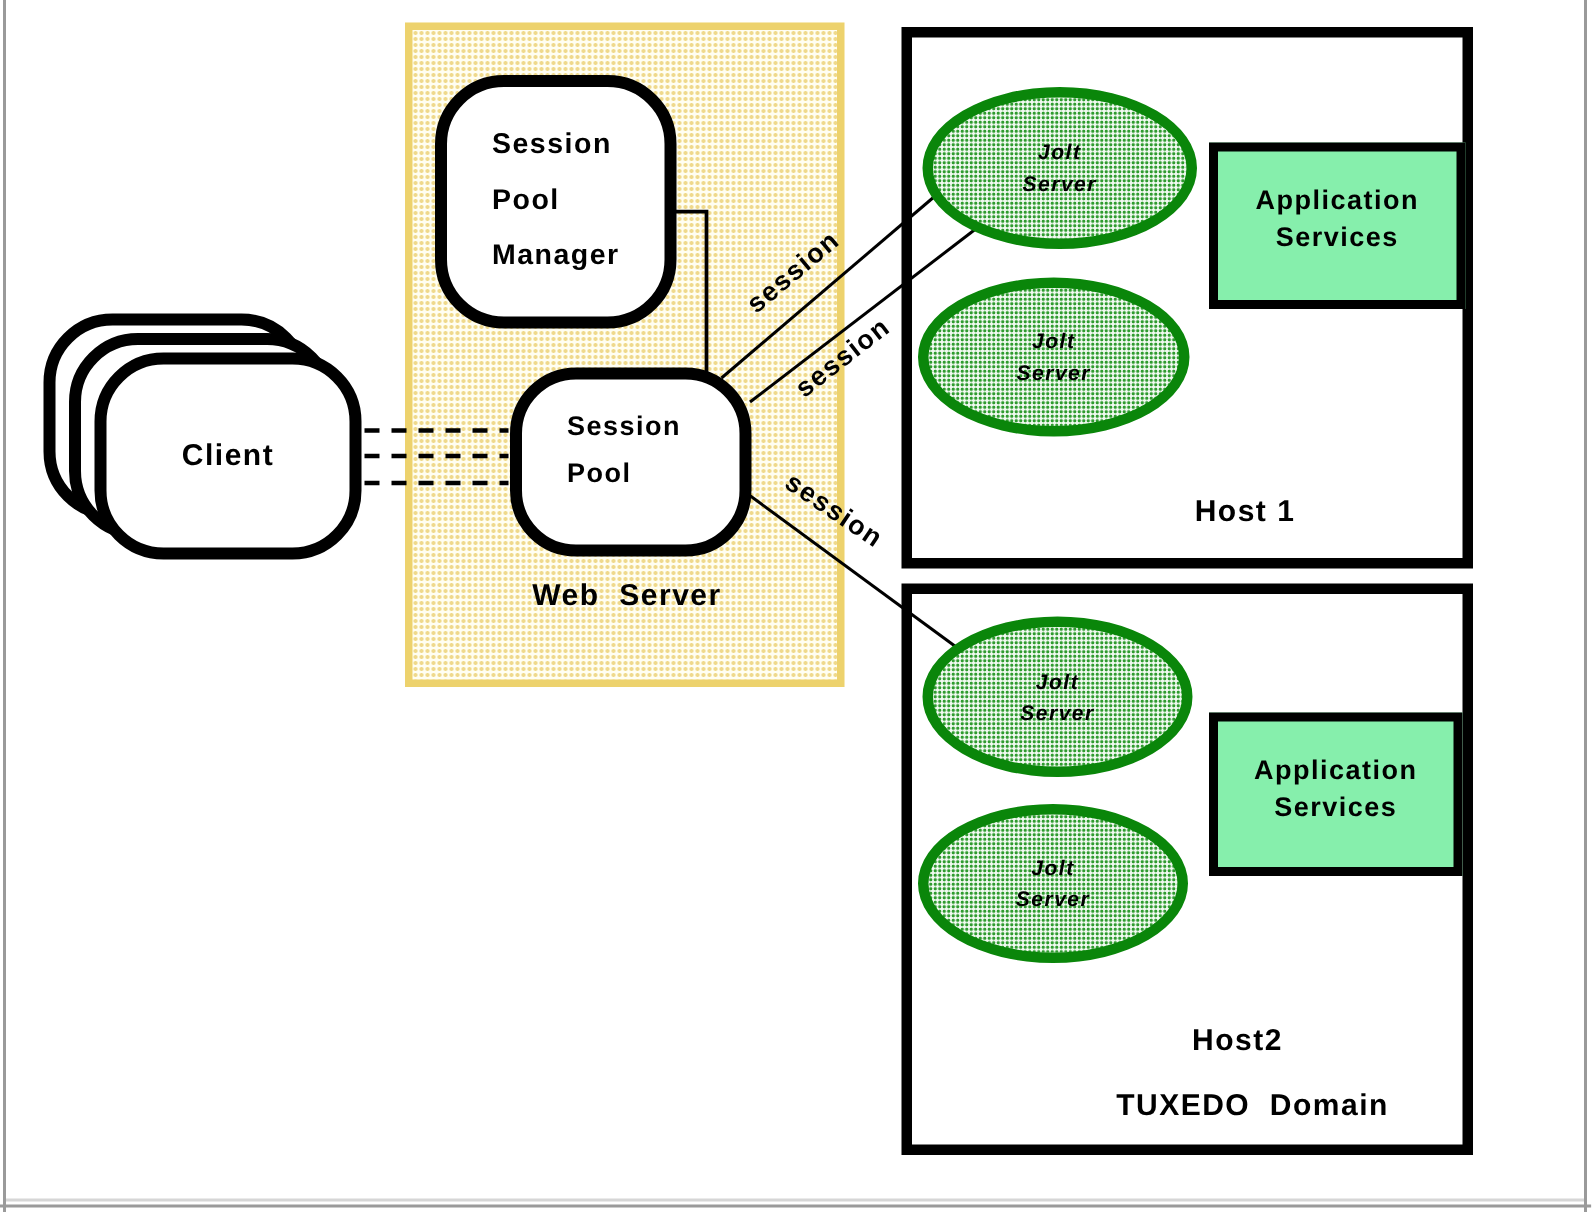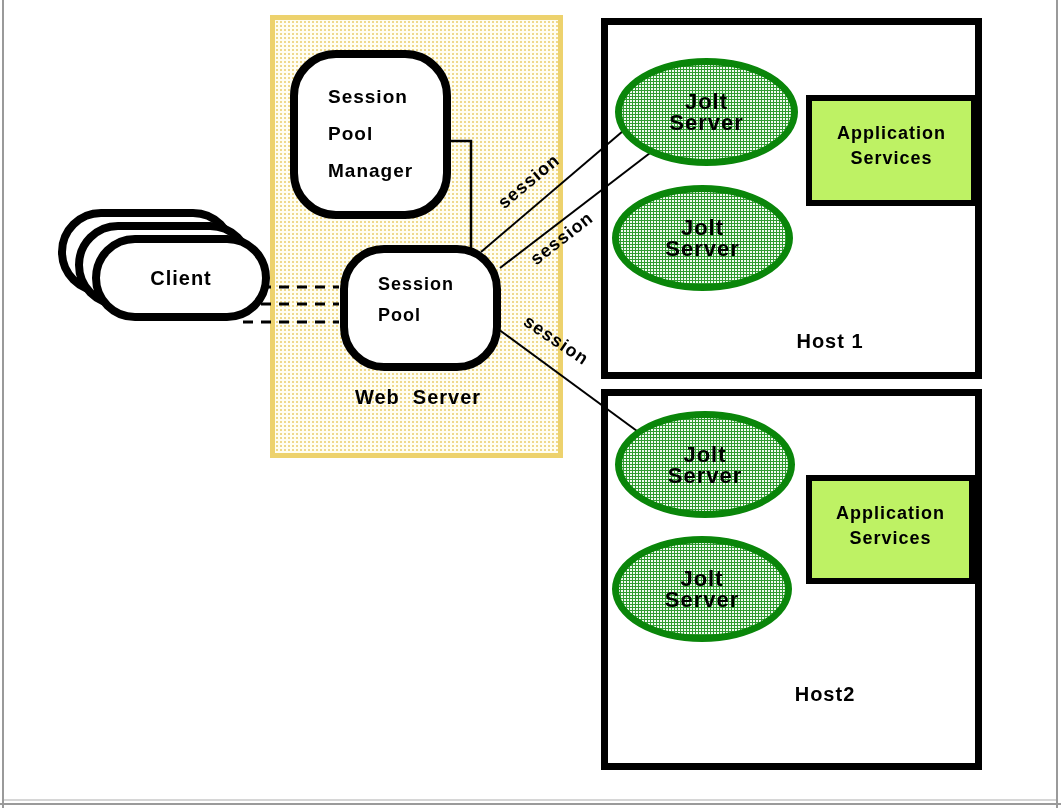--- a/index.html
+++ b/index.html
@@ -37,22 +37,22 @@
     position:absolute; box-sizing:border-box; background:#fff;
     border:8px solid #000; border-radius:46px; z-index:4;
     font-size:19px; letter-spacing:1px; white-space:pre-line; line-height:37px;
   }
   .spm { left:290px; top:50px; width:161px; height:169px; padding:20px 0 0 30px; }
   .sp  { left:340px; top:245px; width:161px; height:126px; padding:16px 0 0 30px;
          font-size:18px; line-height:31px; border-radius:44px; }
 
   
   .client-card {
-    position:absolute; width:178px; height:86px; box-sizing:border-box;
-    background:#fff; border:8px solid #000; border-radius:46px;margin-left:29px;
+    position:absolute; width:178px; height:138px; box-sizing:border-box;
+    background:#fff; border:8px solid #000; border-radius:46px;
   }
   .client-back  { left:29px; top:209px; z-index:4; }
   .client-mid   { left:46px; top:222px; z-index:5; }
   .client-front { left:63px; top:235px; z-index:6;
                   display:flex; align-items:center; justify-content:center;
                   font-size:20px; letter-spacing:1px; }
 
   
   .host-box {
     position:absolute; box-sizing:border-box; border:7px solid #000;
@@ -63,31 +63,31 @@
 
   
   .jolt {
     position:absolute; box-sizing:border-box; z-index:4;
     border:7px solid #0a860a; border-radius:50%;
     background-color:#f2faf2;
     background-image:radial-gradient(circle, #2f9b2f 1px, transparent 1.3px);
     background-size:3px 3px;
     display:flex; align-items:center; justify-content:center;
   }
-  .jolt span { text-align:center; font-size:22px; line-height:21px;
-               letter-spacing:1px; white-space:pre-line; }
+  .jolt span { text-align:center; font-size:14px; line-height:21px;
+               letter-spacing:1px; white-space:pre-line;font-style:italic; }
   .jolt1 { left:615px; top:58px;  width:183px; height:108px; }
   .jolt2 { left:612px; top:185px; width:181px; height:106px; }
   .jolt3 { left:615px; top:411px; width:180px; height:107px; }
   .jolt4 { left:612px; top:536px; width:180px; height:106px; }
 
   
   .app-box {
     position:absolute; box-sizing:border-box; border:6px solid #000;
-    background:#bef264; z-index:4; text-align:center;
+    background:#86efac; z-index:4; text-align:center;
     font-size:18px; line-height:25px; white-space:pre-line; letter-spacing:1px;
   }
   .app1 { left:806px; top:95px;  width:171px; height:111px; padding-top:20px; }
   .app2 { left:806px; top:475px; width:169px; height:109px; padding-top:20px; }
 
   
   .caption { position:absolute; z-index:4; text-align:center;
              font-size:20px; letter-spacing:1px; white-space:pre-wrap;margin-left:40px; }
   .host1-label  { left:710px; top:330px; width:160px; }
   .host2-label  { left:705px; top:683px; width:160px; }
@@ -164,14 +164,15 @@
   </div>
   <div class="jolt jolt4">
     <span>Jolt
 Server</span>
   </div>
   <div class="app-box app2">Application
 Services</div>
 
   <div class="caption host1-label">Host 1</div>
   <div class="caption host2-label">Host2</div>
+  <div class="caption domain-label">TUXEDO  Domain</div>
 
 </div>
 
 </body></html>

